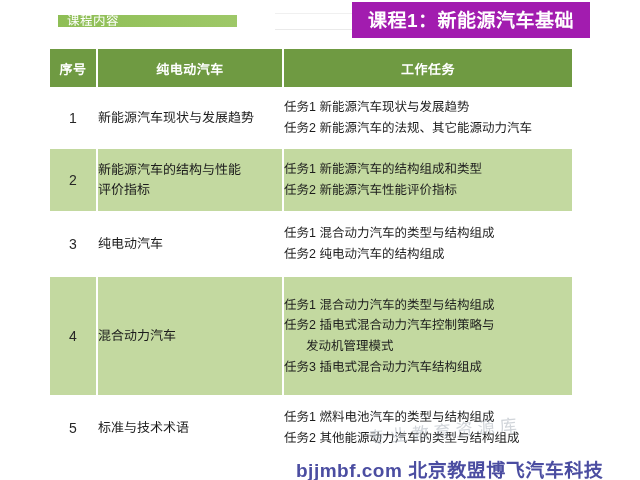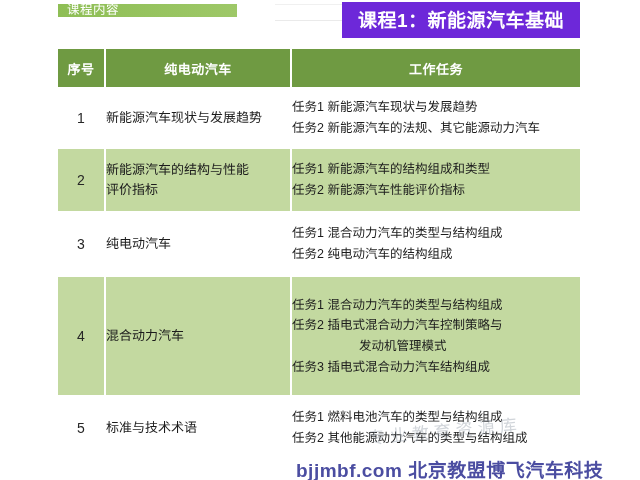--- a/index.html
+++ b/index.html
@@ -17,21 +17,21 @@
   }
 
   
   .header-strip {
     position: absolute;
     left: 58px;
     top: 4px;
     width: 520px;
     height: 34px;
     display: flex;
-    align-items: flex-start;
+    align-items: center;
     gap: 38px;
   }
   .cn-pill {
     width: 179px;
     background: #8cc152;
     background: linear-gradient(90deg, #8ebe55 0%, #9ec868 100%);
     display: flex;
     align-items: center;
     box-sizing: border-box;
     padding-left: 9px;
@@ -53,42 +53,42 @@
     border-top: 1px solid #f0f0f0;
     border-bottom: 1px solid #eaeaea;
   }
   .en-label {
     color: #a8a8a8;
     font-size: 15px;
     line-height: 1;
   }
   .title-block {
     position: absolute;
-    left: 342px;
+    left: 352px;
     top: 2px;
     width: 238px;
     height: 36px;
-    background: #6d28d9;
+    background: #a21caf;
     display: flex;
     align-items: center;
     justify-content: center;
   }
   .title-text {
     color: #ffffff;
     font-size: 19px;
     font-weight: bold;
     letter-spacing: 0.5px;
     line-height: 1;
     white-space: nowrap;
   }
 
   
   .table-wrap {
     position: absolute;
-    left: 56px;
+    left: 48px;
     top: 47px;
     width: 520px;
   }
   table.course {
     border-collapse: separate;
     border-spacing: 2px 2px;
     width: 520px;
     table-layout: fixed;
   }
   table.course th,
@@ -133,21 +133,21 @@
     font-size: 12.5px;
     color: #1c1c1c;
     line-height: 1.65;
     padding-left: 14px;
     padding-right: 6px;
   }
   .task-line {
     white-space: nowrap;
   }
   .task-line.indent {
-    padding-left: 67px;
+    padding-left: 22px;
   }
   .item-line {
     white-space: nowrap;
   }
 
   
   tr.r1 td { height: 58px; }
   tr.r2 td { height: 62px; }
   tr.r3 td { height: 62px; }
   tr.r4 td { height: 118px; }

